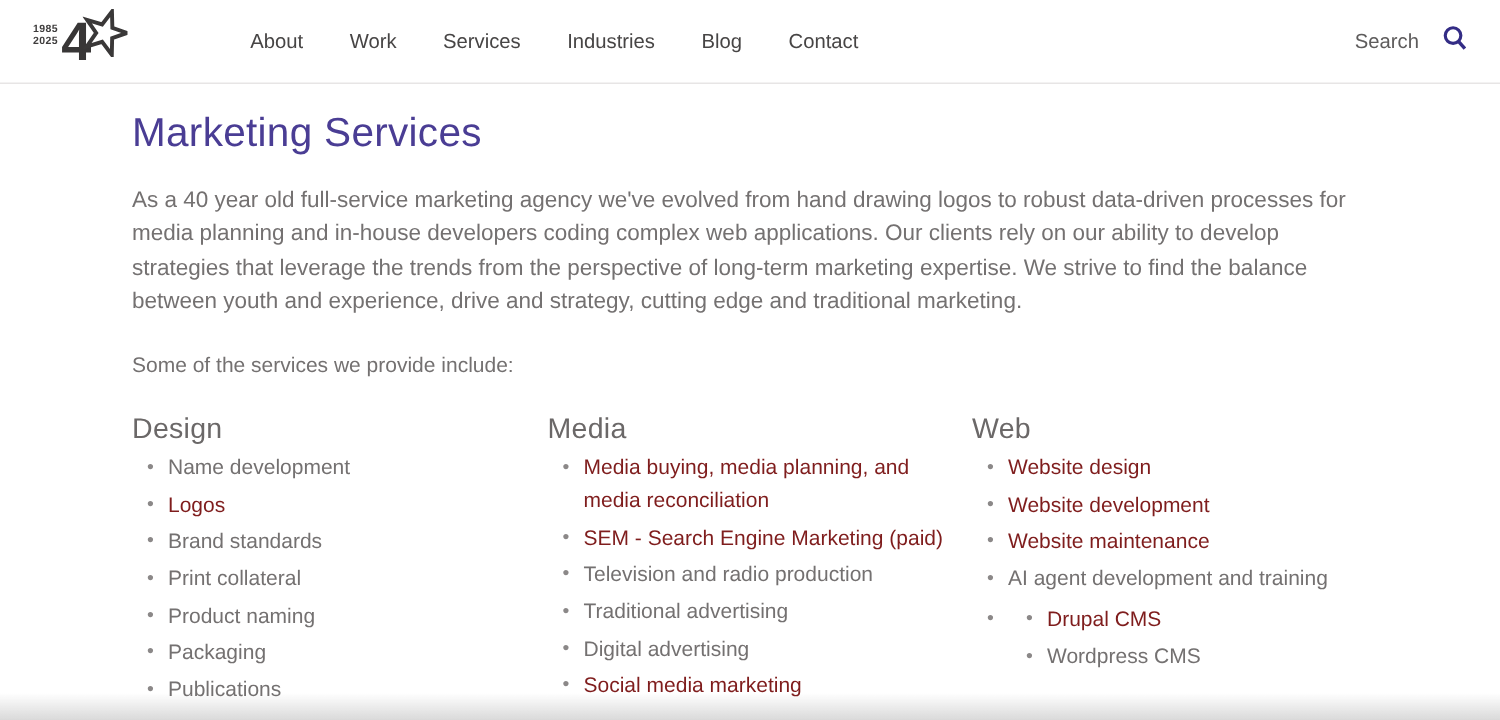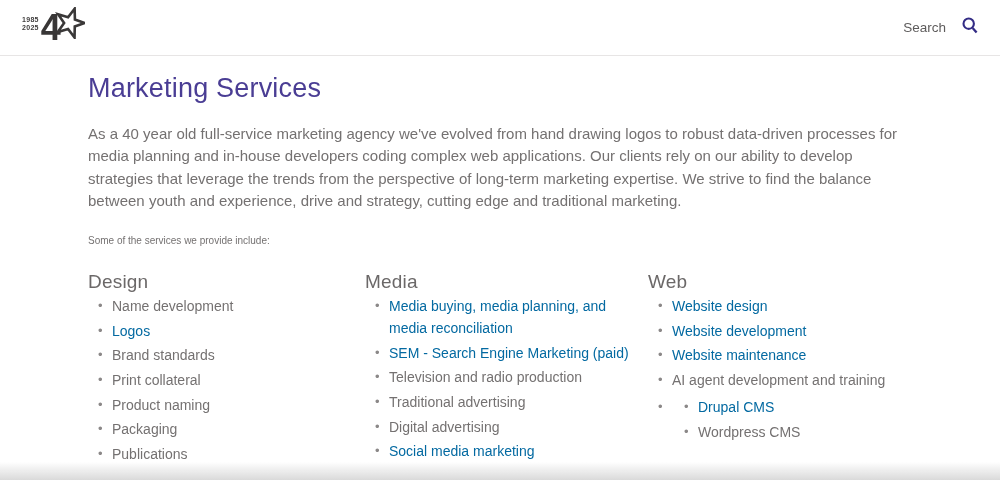--- a/index.html
+++ b/index.html
@@ -91,21 +91,21 @@
   }
   .intro {
     font-size: 15px;
     line-height: 22.3px;
     color: #747171;
     margin-bottom: 23px;
     max-width: 828px;
     margin-top: 19px;
   }
   .services-lead {
-    font-size: 10px;
+    font-size: 14px;
     color: #747171;
     margin-bottom: 25px;
   }
 
   .columns { display: flex; }
   .service-column { flex-shrink: 0; }
   .service-column:nth-child(1) { width: 277px; }
   .service-column:nth-child(2) { width: 283px; }
   .service-column:nth-child(3) { width: 264px; }
   .column-heading {
@@ -125,21 +125,21 @@
   }
   ul.service-list li::before {
     content: "•";
     position: absolute;
     left: -14px;
     top: 0;
     color: #8b8888;
     font-size: 13px;
   }
   ul.service-list a.service-link {
-    color: #0369a1;
+    color: #7f1d1d;
     text-decoration: none;
     cursor: pointer;
   }
   ul.service-list ul.sub-list {
     list-style: none;
     padding-left: 26px;
     margin-top: 5px;
     margin-bottom: 2px;
   }
   ul.service-list ul.sub-list li { margin-bottom: 2.6px; }
@@ -165,20 +165,28 @@
     <span class="logo-four">4</span>
     <span class="logo-star">
       <svg width="30" height="32" viewBox="0 0 30 32">
         <g transform="rotate(18 15 16)">
           <path d="M15 1 L18.6 11.2 L29 11.4 L20.6 17.8 L23.8 28.4 L15 22.2 L6.2 28.4 L9.4 17.8 L1 11.4 L11.4 11.2 Z" fill="none" stroke="#3a3838" stroke-width="2.6" stroke-linejoin="miter"></path>
         </g>
       </svg>
     </span>
   </div>
 
+  <nav class="main-nav">
+    <a class="nav-item">About</a>
+    <a class="nav-item">Work</a>
+    <a class="nav-item">Services</a>
+    <a class="nav-item">Industries</a>
+    <a class="nav-item">Blog</a>
+    <a class="nav-item">Contact</a>
+  </nav>
 
   <div class="search-group">
     <span class="search-label">Search</span>
     <span>
       <svg width="16" height="17" viewBox="0 0 16 17">
         <circle cx="6.7" cy="6.7" r="5.2" fill="none" stroke="#332c85" stroke-width="2.1"></circle>
         <line x1="10.6" y1="10.9" x2="14.6" y2="15.4" stroke="#332c85" stroke-width="2.3"></line>
       </svg>
     </span>
   </div>

